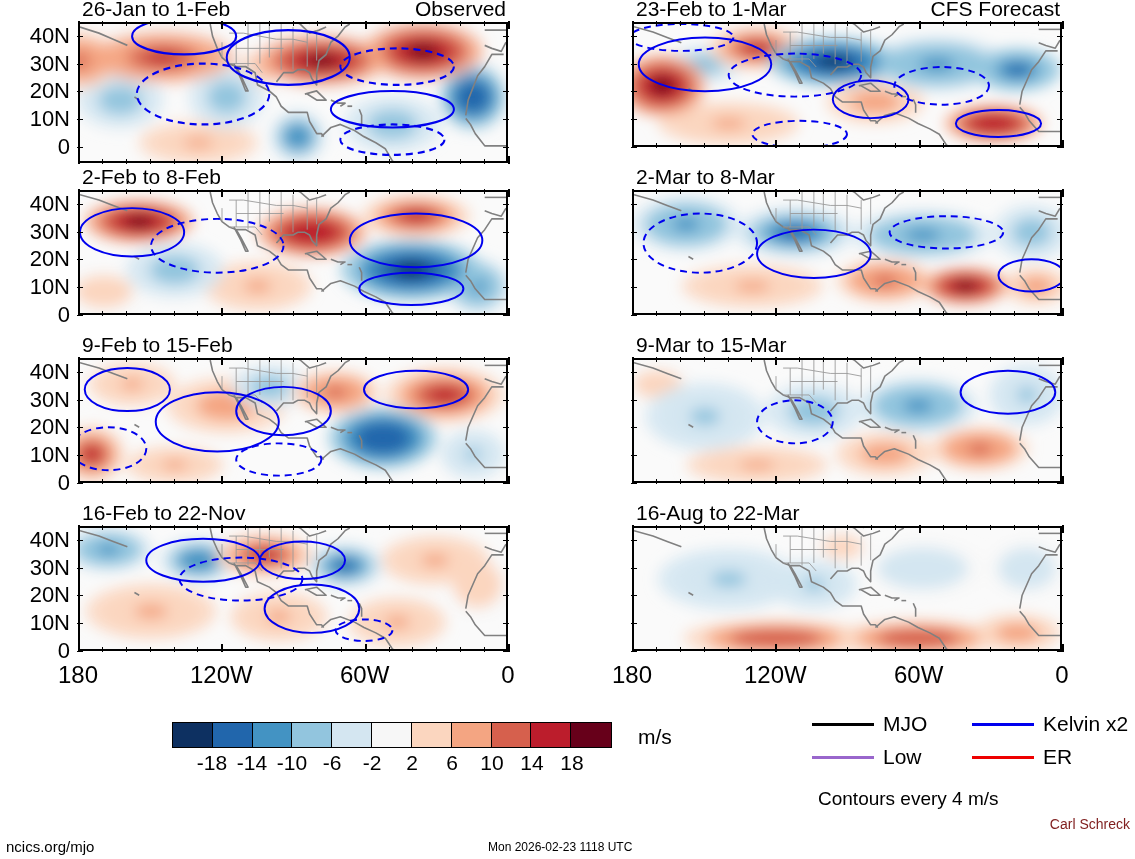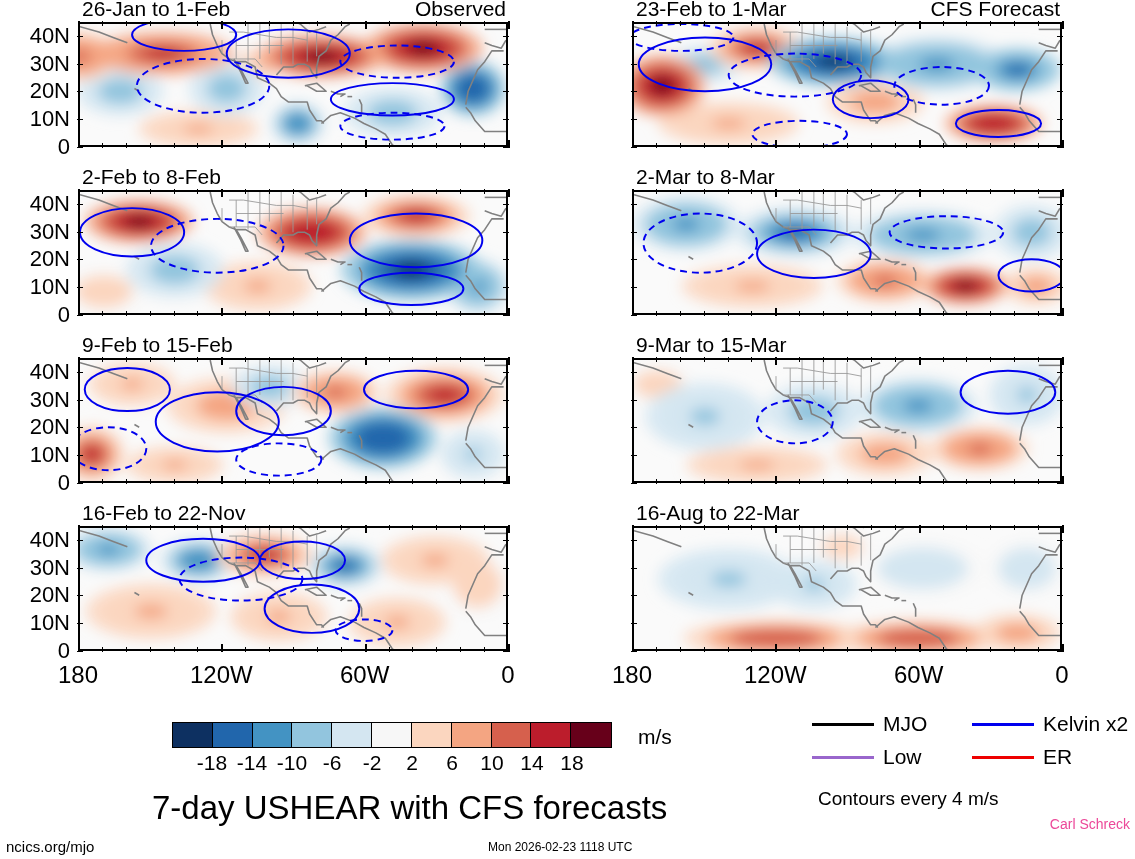--- a/index.html
+++ b/index.html
@@ -97,36 +97,36 @@
     font-size: 19px; color: #000; white-space: nowrap;
   }
 
   
   #main-title {
     position: absolute;
     font-size: 33px; color: #000; white-space: nowrap;
   }
   #site-url { position: absolute; font-size: 15px; color: #000; }
   #timestamp { position: absolute; font-size: 12px; color: #000; }
-  #author { position: absolute; font-size: 14px; color: #ec4899; text-align: right; }
+  #author { position: absolute; font-size: 14px; color: #7f1d1d; text-align: right; }
   #author-email { position: absolute; font-size: 14px; color: #000; text-align: right; }
 
   
   #logo { position: absolute; }
 </style>
 </head>
 <body>
 
 <div id="page">
     <div class="ylab" style="top: 35.8889px; left: 0px; width: 70px;">40N</div>
     <div class="ylab" style="top: 63.6667px; left: 0px; width: 70px;">30N</div>
     <div class="ylab" style="top: 91.4444px; left: 0px; width: 70px;">20N</div>
     <div class="ylab" style="top: 119.222px; left: 0px; width: 70px;">10N</div>
     <div class="ylab" style="top: 147px; left: 0px; width: 70px;">0</div>
-    <div class="panel" style="left: 78px; top: 22px; width: 430px; height: 125px;">
+    <div class="panel" style="left: 78px; top: 22px; width: 430px; height: 141px;">
       <div class="panel-title">26-Jan to 1-Feb</div>
       <div class="panel-corner">Observed</div>
       <div class="map-frame">
         <div class="field">
           <svg viewBox="0 0 430 125" preserveAspectRatio="none">
             <defs>
               <filter id="blur-obs-1" x="-50%" y="-50%" width="200%" height="200%">
                 <feGaussianBlur stdDeviation="7"></feGaussianBlur>
               </filter>
             </defs>
@@ -1293,17 +1293,16 @@
     </div>
     <div class="leg-item" style="left: 812px; top: 745px;">
       <div class="leg-line" style="border-top-color: rgb(153, 102, 204);"></div>
       <div class="leg-text">Low</div>
     </div>
     <div class="leg-item" style="left: 972px; top: 745px;">
       <div class="leg-line" style="border-top-color: rgb(238, 0, 0);"></div>
       <div class="leg-text">ER</div>
     </div>
     <div id="contour-note" style="left: 818px; top: 788px;">Contours every 4 m/s</div>
-    <div id="main-title" style="left: 152px; top: 789px;">7-day USHEAR with CFS forecasts</div>
     <div id="site-url" style="left: 6px; top: 838px;">ncics.org/mjo</div>
     <div id="timestamp" style="left: 488px; top: 840px;">Mon 2026-02-23 1118 UTC</div>
     <div id="author" style="left: 880px; top: 816px; width: 250px;">Carl Schreck</div>
   </div>
 
 </body></html>

